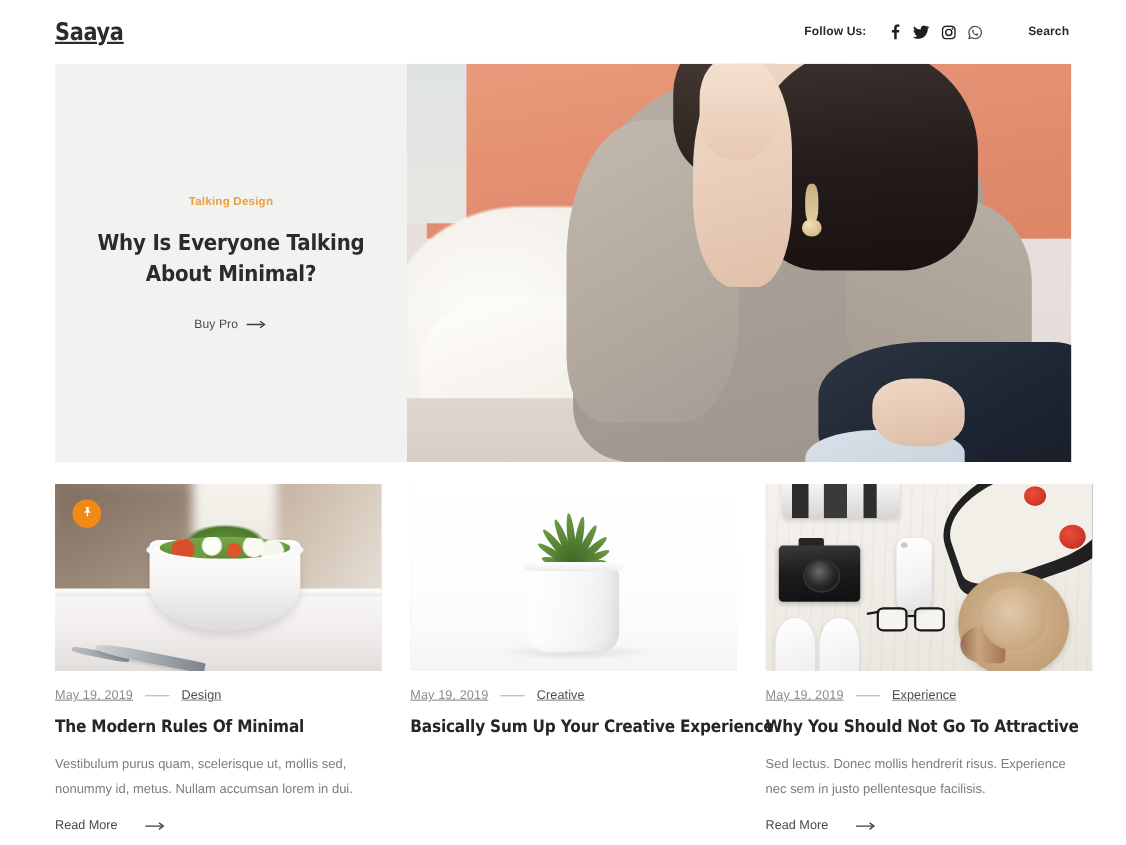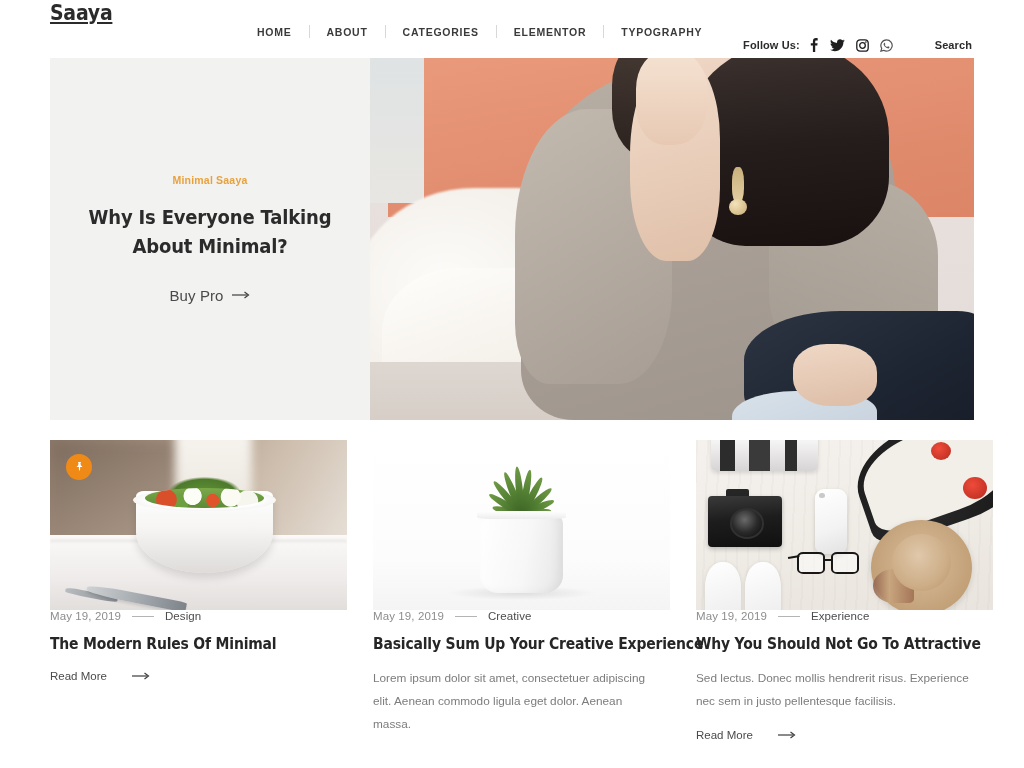--- a/index.html
+++ b/index.html
@@ -11,24 +11,23 @@
     background: #ffffff;
     font-family: "Liberation Sans", sans-serif;
     -webkit-font-smoothing: antialiased;
   }
   .page { width: 1024px; height: 768px; position: relative; background: #fff; }
 
   
   .site-header {
     height: 58px;
     display: flex;
-    align-items: flex-start;
+    align-items: center;
     padding: 0 52px 0 50px;
     background: #fff;
-    flex-direction: column;
   }
   .logo {
     font-family: "DejaVu Sans", sans-serif;
     font-weight: bold;
     font-size: 22px;
     letter-spacing: -0.3px;
     color: #2b2b2b;
     transform: scaleX(0.86);
     transform-origin: left center;
     white-space: nowrap;
@@ -59,21 +58,21 @@
   .header-right {
     margin-left: auto;
     display: flex;
     align-items: center;
   }
   .follow-label {
     font-size: 11px;
     font-weight: 700;
     color: #2b2b2b;
     letter-spacing: 0.1px;
-    margin-right: 8px;
+    margin-right: 20px;
     white-space: nowrap;
   }
   .social-list { display: flex; align-items: center; gap: 11px; }
   .social-ico { display: block; }
   .social-ico svg { display: block; }
 
   .search-box {
     display: flex;
     align-items: center;
     gap: 7px;
@@ -120,21 +119,21 @@
     text-align: center;
     letter-spacing: -0.2px;
     transform: scaleX(0.9);
     max-width: 300px;
   }
   .hero-cta {
     margin-top: 27px;
     display: flex;
     align-items: center;
     gap: 8px;
-    font-size: 15px;
+    font-size: 11px;
     color: #4a4a4a;
     letter-spacing: 0.1px;
     cursor: pointer;
   }
   .arrow-ico { display: inline-block; line-height: 0; }
 
   .hero-right {
     flex: 1;
     position: relative;
     overflow: hidden;
@@ -162,26 +161,27 @@
     width: 26px;
     height: 26px;
     border-radius: 50%;
     background: #f08a16;
     display: flex;
     align-items: center;
     justify-content: center;
     z-index: 5;
   }
   .card-meta {
-    margin-top: 0;
+    margin-top: 16px;
     display: flex;
     align-items: center;
     font-size: 11.5px;
     color: #8d8d8d;
     letter-spacing: 0.1px;
+    text-decoration: underline;
   }
   .meta-dash {
     width: 22px;
     height: 1px;
     background: #b4b4b4;
     margin: 0 11px;
     display: inline-block;
   }
   .meta-cat { color: #4d4d4d; font-weight: 500; }
   .card-title {
@@ -382,31 +382,20 @@
 </style>
 </head>
 <body>
 
 <div class="page">
 
   <header class="site-header">
 
     <a class="logo" href="#">Saaya</a>
 
-    <nav class="main-nav">
-      <a class="nav-item" href="#">HOME</a>
-      <span class="nav-sep"></span>
-      <a class="nav-item" href="#">ABOUT</a>
-      <span class="nav-sep"></span>
-      <a class="nav-item" href="#">CATEGORIES</a>
-      <span class="nav-sep"></span>
-      <a class="nav-item" href="#">ELEMENTOR</a>
-      <span class="nav-sep"></span>
-      <a class="nav-item" href="#">TYPOGRAPHY</a>
-    </nav>
 
     <div class="header-right">
       <span class="follow-label">Follow Us:</span>
 
       <div class="social-list">
         <a class="social-ico" href="#">
           <svg width="11" height="14" viewBox="0 0 11 14">
               <path fill="#1e1e1e" d="M7.2 14V7.6h2.1l.3-2.4H7.2V3.6c0-.7.2-1.2 1.2-1.2h1.3V.3C9.4.2 8.7.1 7.9.1 6.1.1 4.9 1.2 4.9 3.3v1.9H2.8v2.4h2.1V14h2.3z"></path>
             </svg>
         </a>
@@ -433,21 +422,21 @@
       <div class="search-box">
         <span class="search-label">Search</span>
 
       </div>
     </div>
   </header>
 
   <section class="hero">
 
     <div class="hero-left">
-      <div class="hero-cat">Minimal Saaya</div>
+      <div class="hero-cat">Talking Design</div>
       <h1 class="hero-title">Why Is Everyone Talking About Minimal?</h1>
       <div class="hero-cta">
         <span>Buy Pro</span>
         <span class="arrow-ico">
           <svg width="19" height="8" viewBox="0 0 19 8">
               <line x1="0" y1="4" x2="15" y2="4" stroke="#3d3d3d" stroke-width="1.2"></line>
               <polyline points="12.5,1 16.5,4 12.5,7" fill="none" stroke="#3d3d3d" stroke-width="1.2"></polyline>
             </svg>
         </span>
       </div>
@@ -504,20 +493,21 @@
               </svg>
           </span>
         </div>
       </div>
       <div class="card-meta">
         <span>May 19, 2019</span>
         <span class="meta-dash"></span>
         <span class="meta-cat">Design</span>
       </div>
       <h2 class="card-title">The Modern Rules Of Minimal</h2>
+      <p class="card-excerpt">Vestibulum purus quam, scelerisque ut, mollis sed, nonummy id, metus. Nullam accumsan lorem in dui.</p>
       <div class="card-readmore">
         <span>Read More</span>
         <span class="arrow-ico">
           <svg width="19" height="8" viewBox="0 0 19 8">
               <line x1="0" y1="4" x2="15" y2="4" stroke="#3d3d3d" stroke-width="1.2"></line>
               <polyline points="12.5,1 16.5,4 12.5,7" fill="none" stroke="#3d3d3d" stroke-width="1.2"></polyline>
             </svg>
         </span>
       </div>
     </article>
@@ -541,21 +531,20 @@
           <div class="c2-pot"></div>
           <div class="c2-potrim"></div>
         </div>
       </div>
       <div class="card-meta">
         <span>May 19, 2019</span>
         <span class="meta-dash"></span>
         <span class="meta-cat">Creative</span>
       </div>
       <h2 class="card-title">Basically Sum Up Your Creative Experience</h2>
-      <p class="card-excerpt">Lorem ipsum dolor sit amet, consectetuer adipiscing elit. Aenean commodo ligula eget dolor. Aenean massa.</p>
 
     </article>
 
     <article class="card">
       <div class="card-media">
         <div class="scene">
           <div class="c3-bg"></div>
           <div class="fl c3-board"></div>
           <div class="fl c3-boardin"></div>
           <div class="fl c3-wheel1"></div>

